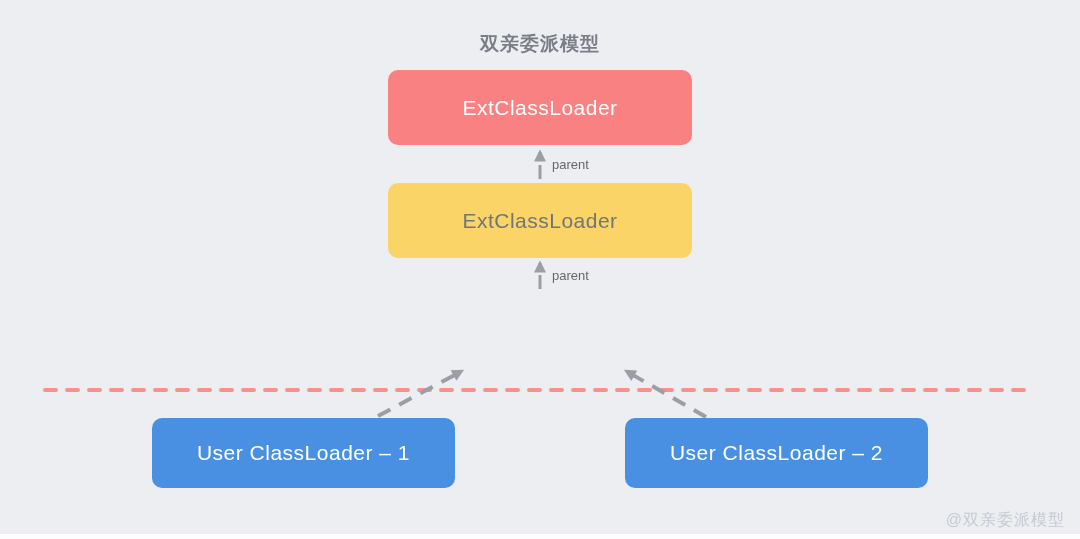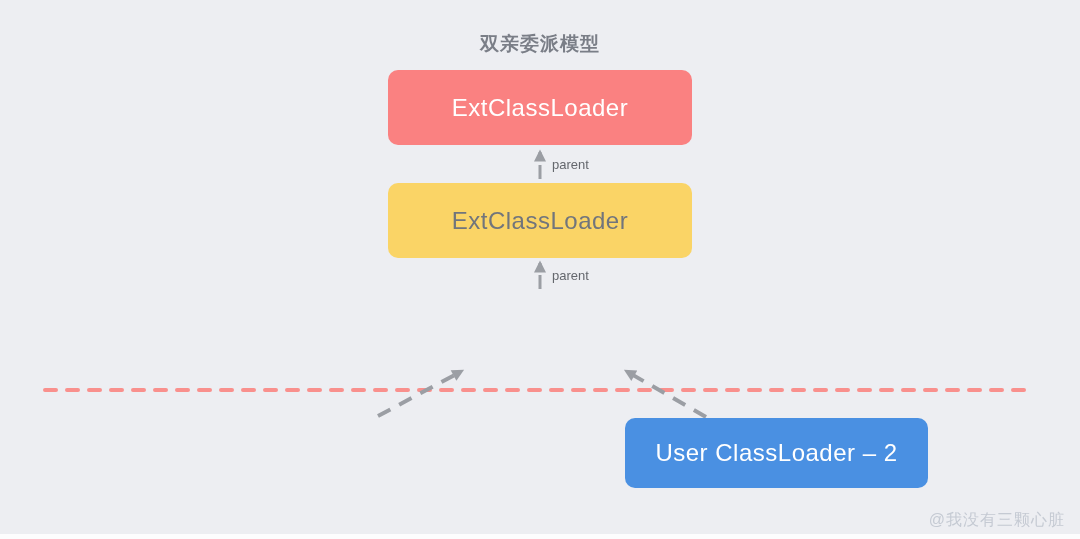--- a/index.html
+++ b/index.html
@@ -23,21 +23,21 @@
     font-size: 19px;
     font-weight: bold;
     letter-spacing: 1px;
   }
   .node {
     position: absolute;
     border-radius: 10px;
     display: flex;
     align-items: center;
     justify-content: center;
-    font-size: 24px;
+    font-size: 21px;
     letter-spacing: 0.5px;
   }
   .node-top    { left: 388px; top: 70px;  width: 304px; height: 75px; }
   .node-ext    { left: 388px; top: 183px; width: 304px; height: 75px; }
   .node-app    { left: 388px; top: 293px; width: 304px; height: 73px; }
   .node-user1  { left: 152px; top: 418px; width: 303px; height: 70px; }
   .node-user2  { left: 625px; top: 418px; width: 303px; height: 70px; }
   .parent-label {
     position: absolute;
     left: 552px;
@@ -97,24 +97,27 @@
 
   <div class="node node-top" style="background-color: rgb(250, 129, 129); color: rgb(255, 255, 255);">
     <span>ExtClassLoader</span>
   </div>
 
   <div class="node node-ext" style="background-color: rgb(250, 212, 102); color: rgb(113, 117, 124);">
     <span>ExtClassLoader</span>
   </div>
 
 
+  <div class="node node-user1" style="background-color: rgb(74, 144, 226); color: rgb(255, 255, 255);">
+    <span>User ClassLoader – 1</span>
+  </div>
 
   <div class="node node-user2" style="background-color: rgb(74, 144, 226); color: rgb(255, 255, 255); align-items: center;">
     <span>User ClassLoader – 2</span>
   </div>
 
   <span class="parent-label parent-label-1" style="color: rgb(100, 103, 109);">parent</span>
   <span class="parent-label parent-label-2" style="color: rgb(100, 103, 109);">parent</span>
 
-  <div class="watermark" style="color: rgb(197, 202, 211);">@我没有三颗心脏</div>
+  <div class="watermark" style="color: rgb(197, 202, 211);">@双亲委派模型</div>
 
   <div class="bottom-strip"></div>
 </div>
 
 </body></html>

